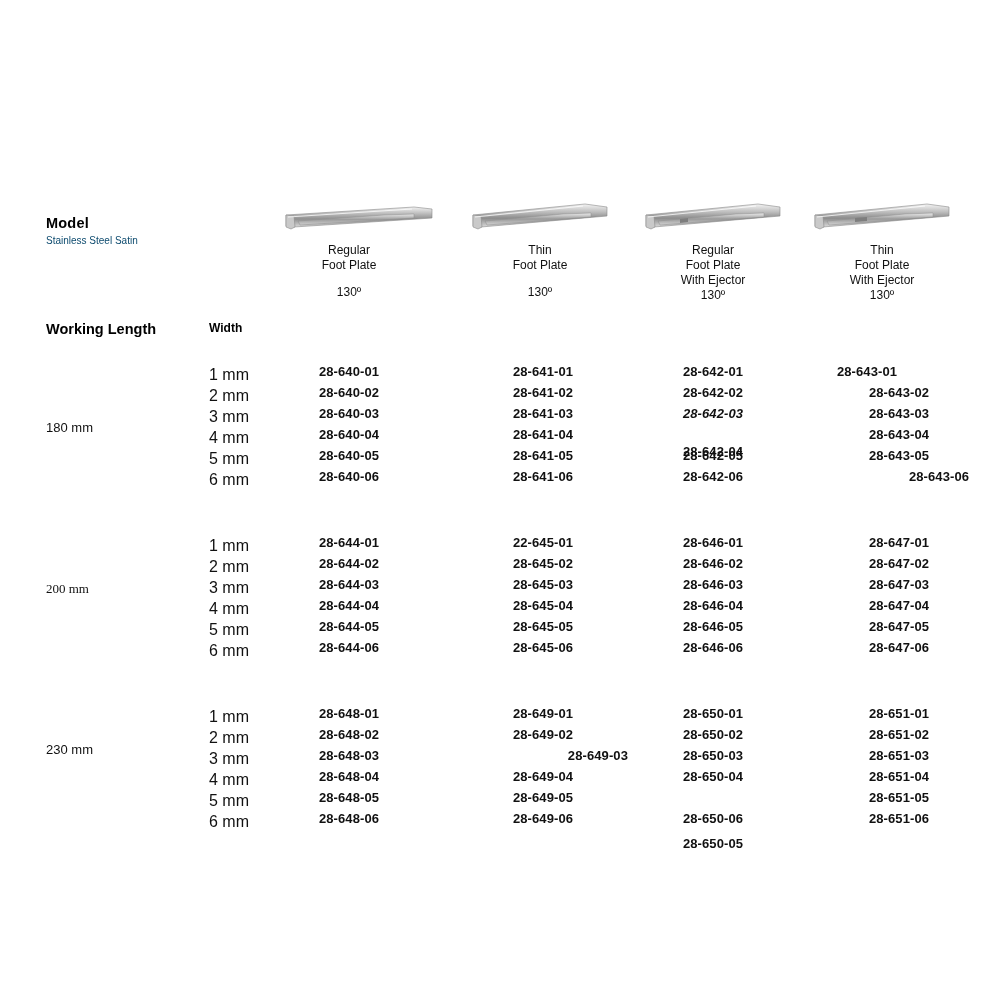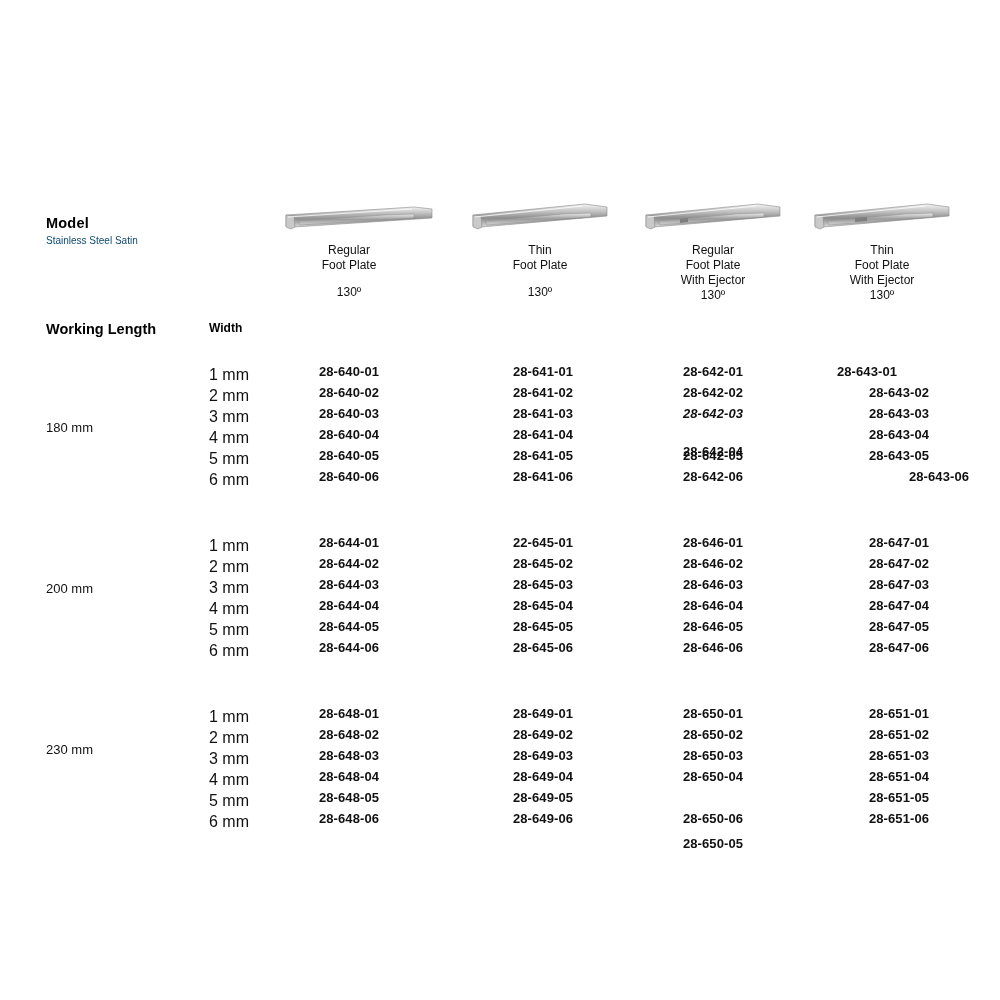--- a/index.html
+++ b/index.html
@@ -259,21 +259,21 @@
   <div class="code-cell" style="left:264px; top:448px;">28-640-05</div>
   <div class="code-cell" style="left:458px; top:448px;">28-641-05</div>
   <div class="code-cell" style="left:628px; top:448px;">28-642-05</div>
   <div class="code-cell" style="left:814px; top:448px;">28-643-05</div>
 
   <div class="code-cell" style="left:264px; top:469px;">28-640-06</div>
   <div class="code-cell" style="left:458px; top:469px;">28-641-06</div>
   <div class="code-cell" style="left:628px; top:469px;">28-642-06</div>
   <div class="code-cell" style="left:854px; top:469px;">28-643-06</div>
 
-  <div class="wl-label" style="left:46px; top:581px;">200  mm</div>
+  <div class="wl-label" style="left:46px; top:581px;font-family:Liberation Serif, serif;">200  mm</div>
 
   <div class="width-cell" style="left:209px; top:537px;">1 mm</div>
   <div class="width-cell" style="left:209px; top:558px;">2 mm</div>
   <div class="width-cell" style="left:209px; top:579px;">3 mm</div>
   <div class="width-cell" style="left:209px; top:600px;">4 mm</div>
   <div class="width-cell" style="left:209px; top:621px;">5 mm</div>
   <div class="width-cell" style="left:209px; top:642px;">6 mm</div>
 
   <div class="code-cell" style="left:264px; top:535px;">28-644-01</div>
   <div class="code-cell" style="left:458px; top:535px;">22-645-01</div>
@@ -318,21 +318,21 @@
   <div class="code-cell" style="left:458px; top:706px;">28-649-01</div>
   <div class="code-cell" style="left:628px; top:706px;">28-650-01</div>
   <div class="code-cell" style="left:814px; top:706px;">28-651-01</div>
 
   <div class="code-cell" style="left:264px; top:727px;">28-648-02</div>
   <div class="code-cell" style="left:458px; top:727px;">28-649-02</div>
   <div class="code-cell" style="left:628px; top:727px;">28-650-02</div>
   <div class="code-cell" style="left:814px; top:727px;">28-651-02</div>
 
   <div class="code-cell" style="left:264px; top:748px;">28-648-03</div>
-  <div class="code-cell" style="left:458px; top:748px;">28-649-03</div>
+  <div class="code-cell" style="left:458px; top:748px;text-align:right;">28-649-03</div>
   <div class="code-cell" style="left:628px; top:748px;">28-650-03</div>
   <div class="code-cell" style="left:814px; top:748px;">28-651-03</div>
 
   <div class="code-cell" style="left:264px; top:769px;">28-648-04</div>
   <div class="code-cell" style="left:458px; top:769px;">28-649-04</div>
   <div class="code-cell" style="left:628px; top:769px;">28-650-04</div>
   <div class="code-cell" style="left:814px; top:769px;">28-651-04</div>
 
   <div class="code-cell" style="left:264px; top:790px;">28-648-05</div>
   <div class="code-cell" style="left:458px; top:790px;">28-649-05</div>

